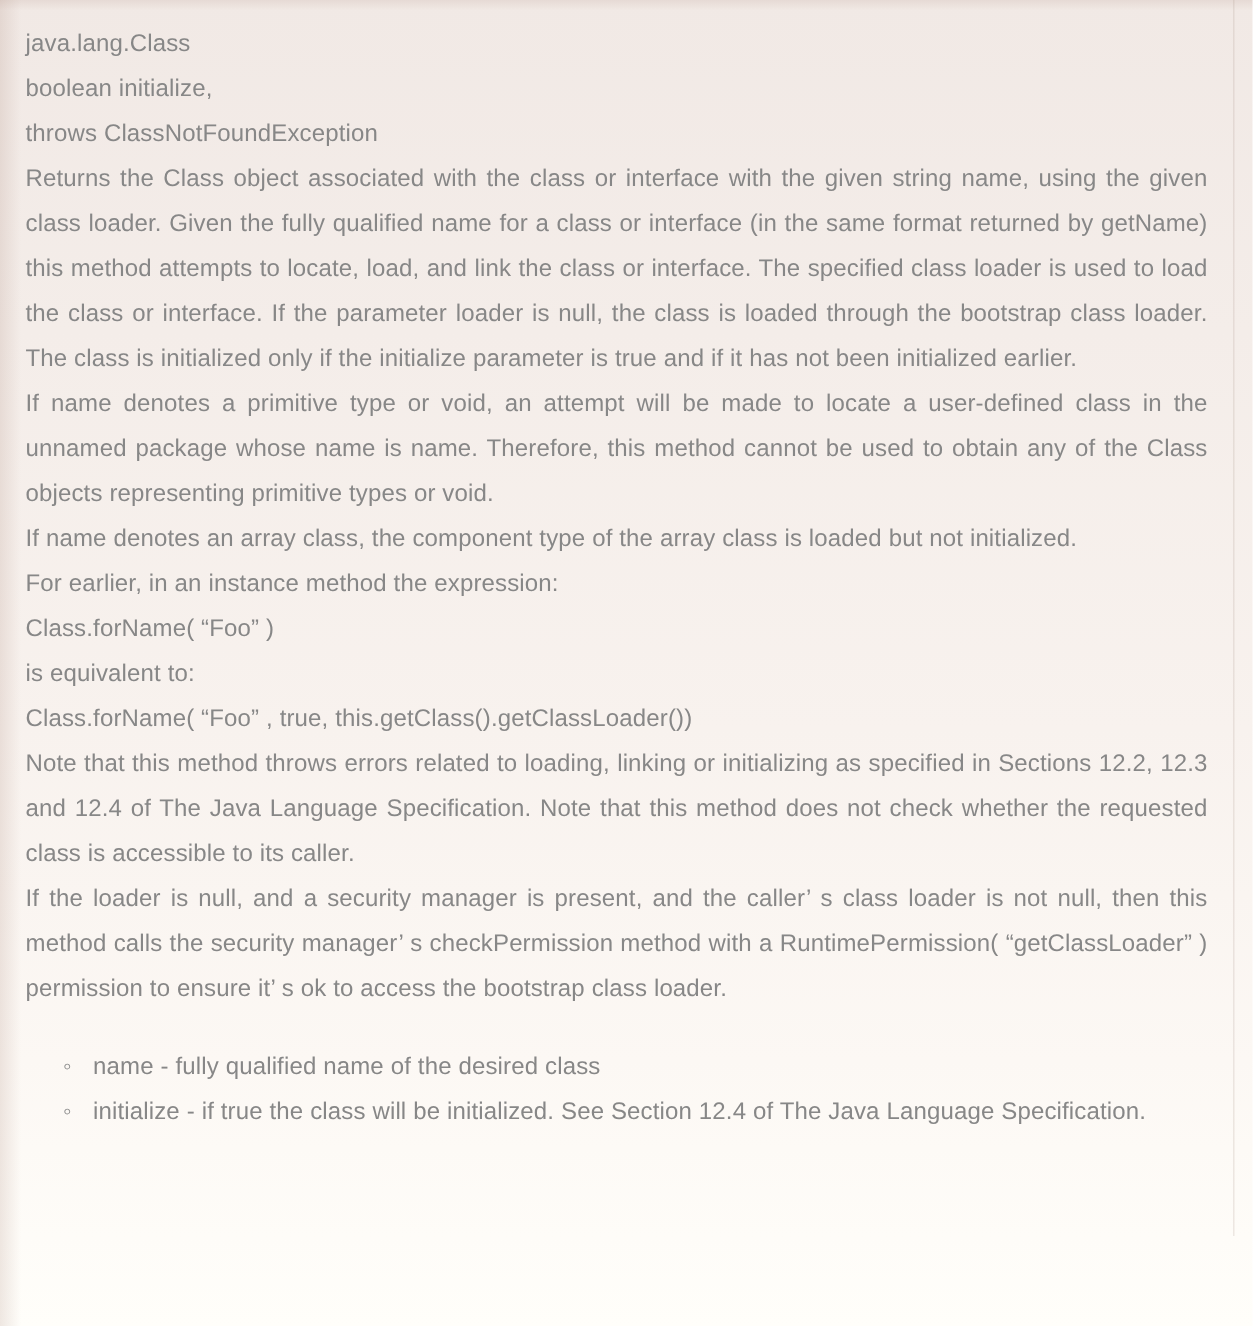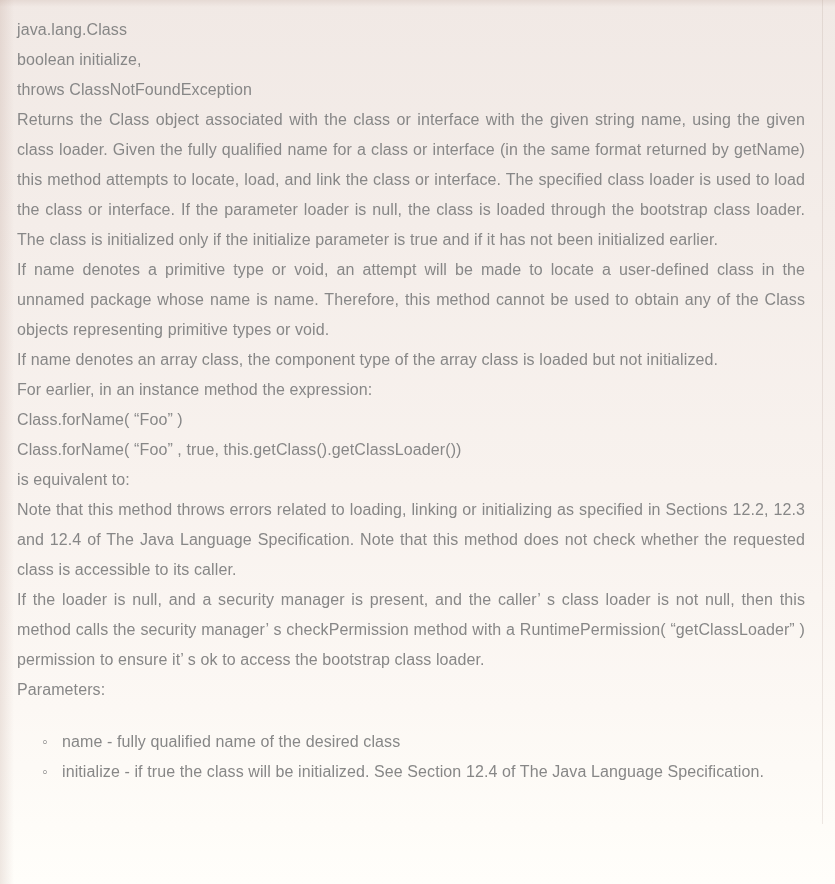--- a/index.html
+++ b/index.html
@@ -78,25 +78,24 @@
 <main class="doc">
   <p>java.lang.Class</p>
   <p>boolean initialize,</p>
   <p>throws ClassNotFoundException</p>
 
   <p>Returns the Class object associated with the class or interface with the given string name, using the given class loader. Given the fully qualified name for a class or interface (in the same format returned by getName) this method attempts to locate, load, and link the class or interface. The specified class loader is used to load the class or interface. If the parameter loader is null, the class is loaded through the bootstrap class loader. The class is initialized only if the initialize parameter is true and if it has not been initialized earlier.</p>
   <p>If name denotes a primitive type or void, an attempt will be made to locate a user-defined class in the unnamed package whose name is name. Therefore, this method cannot be used to obtain any of the Class objects representing primitive types or void.</p>
   <p>If name denotes an array class, the component type of the array class is loaded but not initialized.</p>
   <p>For earlier, in an instance method the expression:</p>
   <p>Class.forName( “Foo” )</p>
+  <p>is equivalent to:</p>
   <p>Class.forName( “Foo” , true, this.getClass().getClassLoader())</p>
-  <p>is equivalent to:</p>
   <p>Note that this method throws errors related to loading, linking or initializing as specified in Sections 12.2, 12.3 and 12.4 of The Java Language Specification. Note that this method does not check whether the requested class is accessible to its caller.</p>
   <p>If the loader is null, and a security manager is present, and the caller’ s class loader is not null, then this method calls the security manager’ s checkPermission method with a RuntimePermission( “getClassLoader” ) permission to ensure it’ s ok to access the bootstrap class loader.</p>
-  <p>Parameters:</p>
 
   <ul class="params-list">
     <li>
       <span class="bullet">◦</span><span>name - fully qualified name of the desired class</span>
     </li>
     <li>
       <span class="bullet">◦</span><span>initialize - if true the class will be initialized. See Section 12.4 of The Java Language Specification.</span>
     </li>
   </ul>
 </main>

